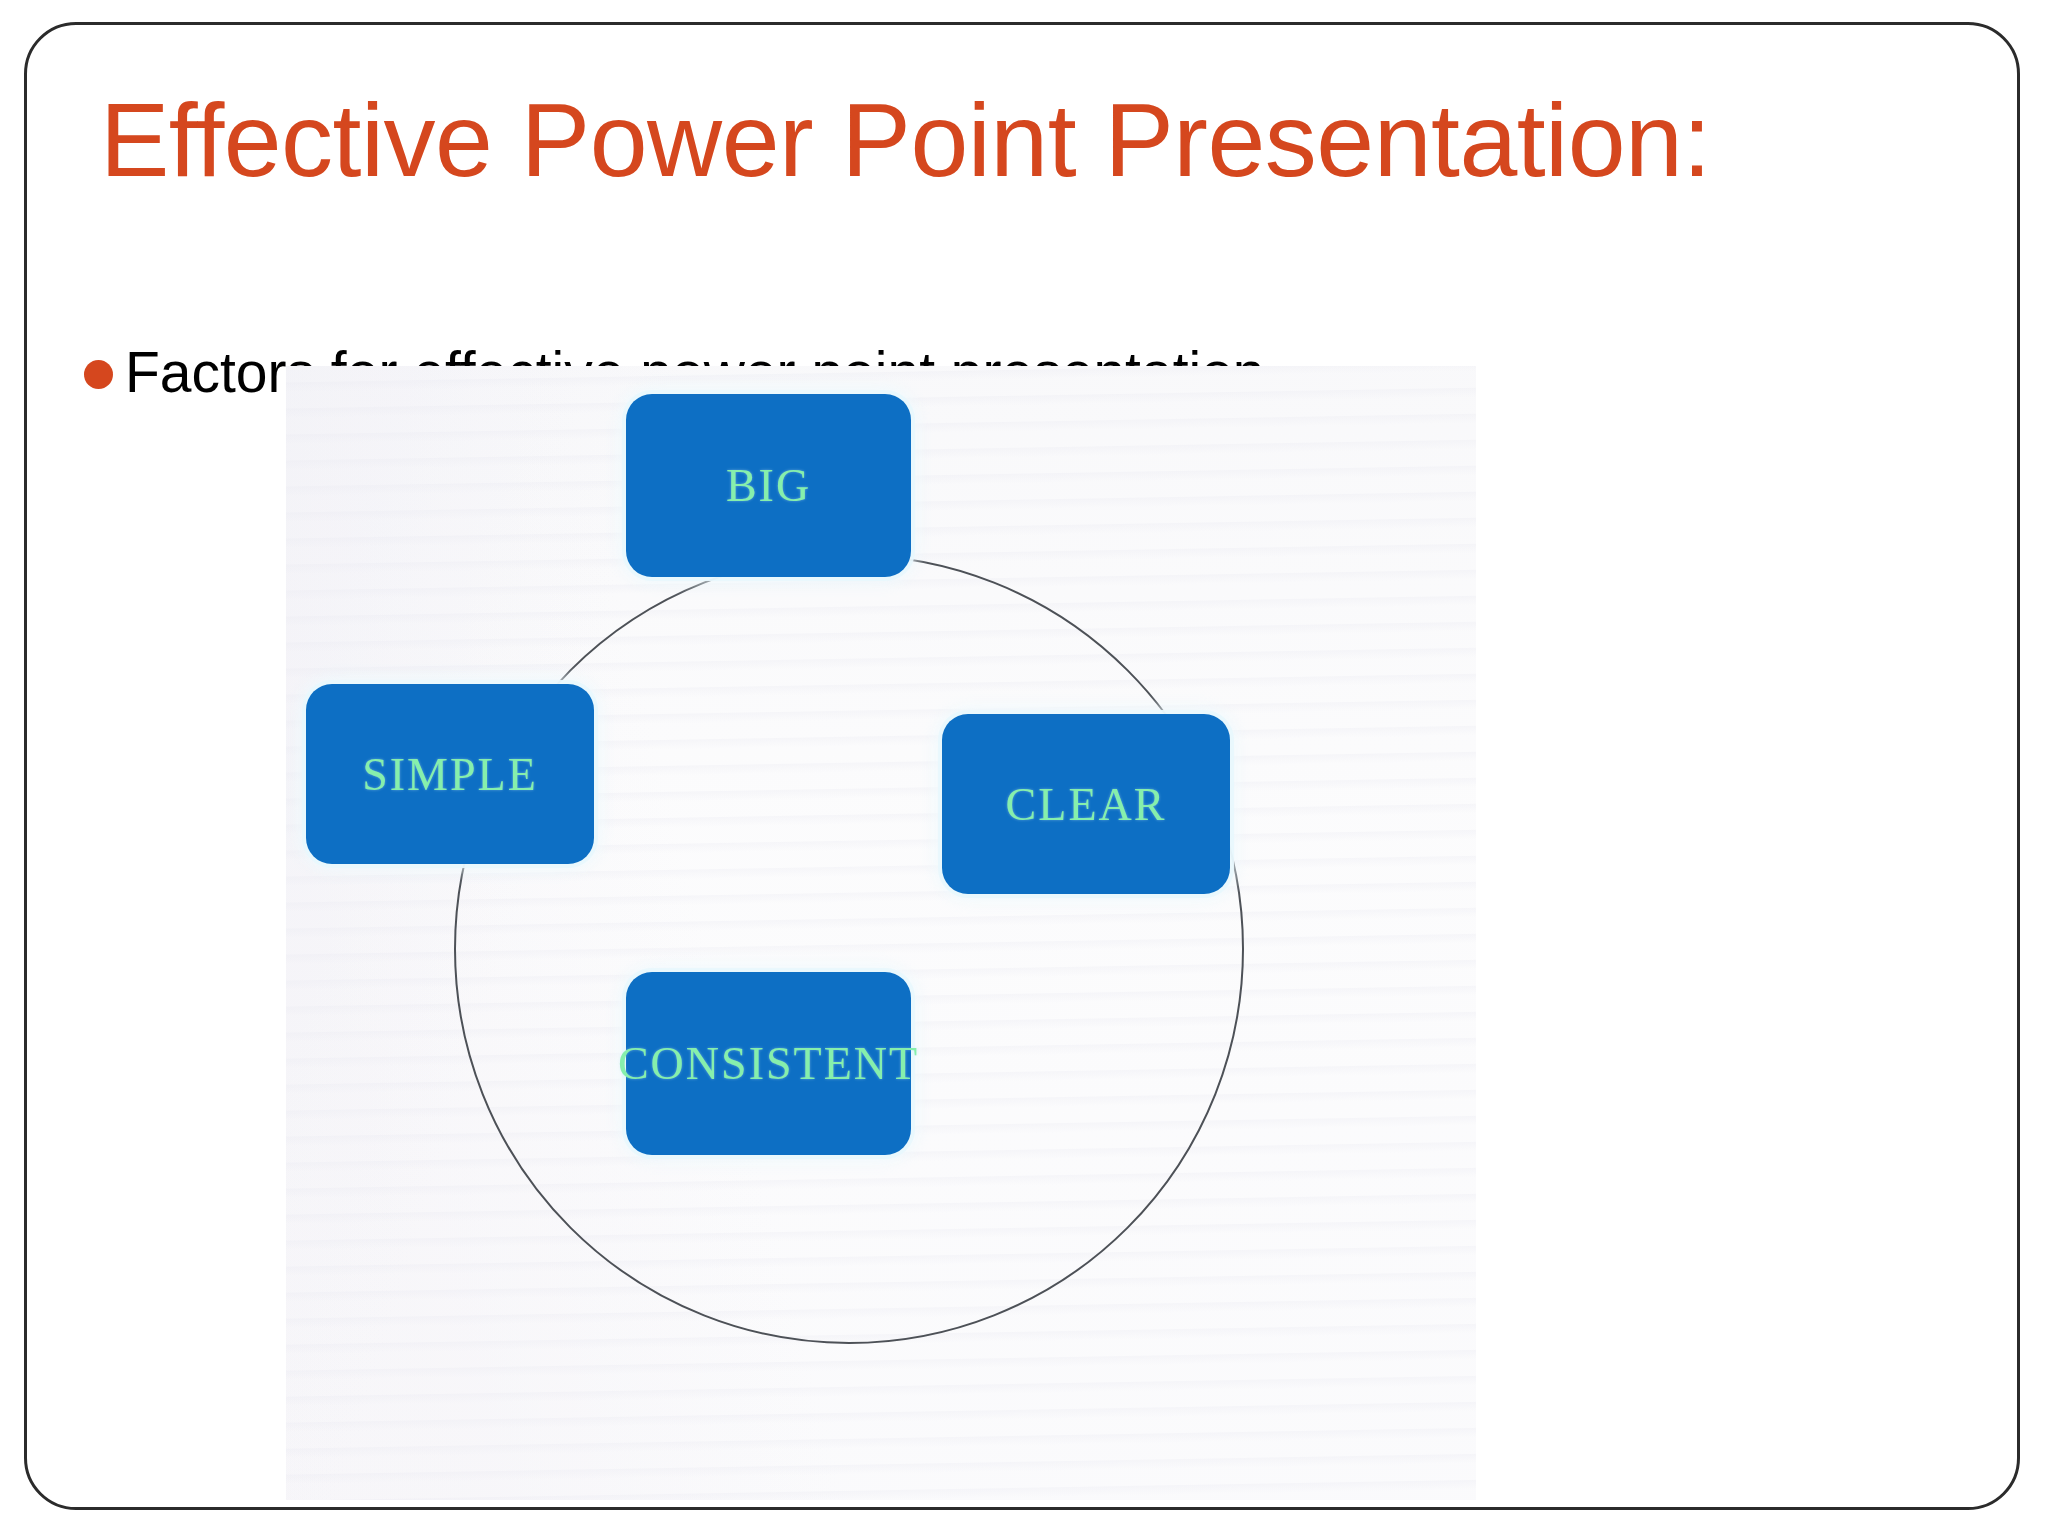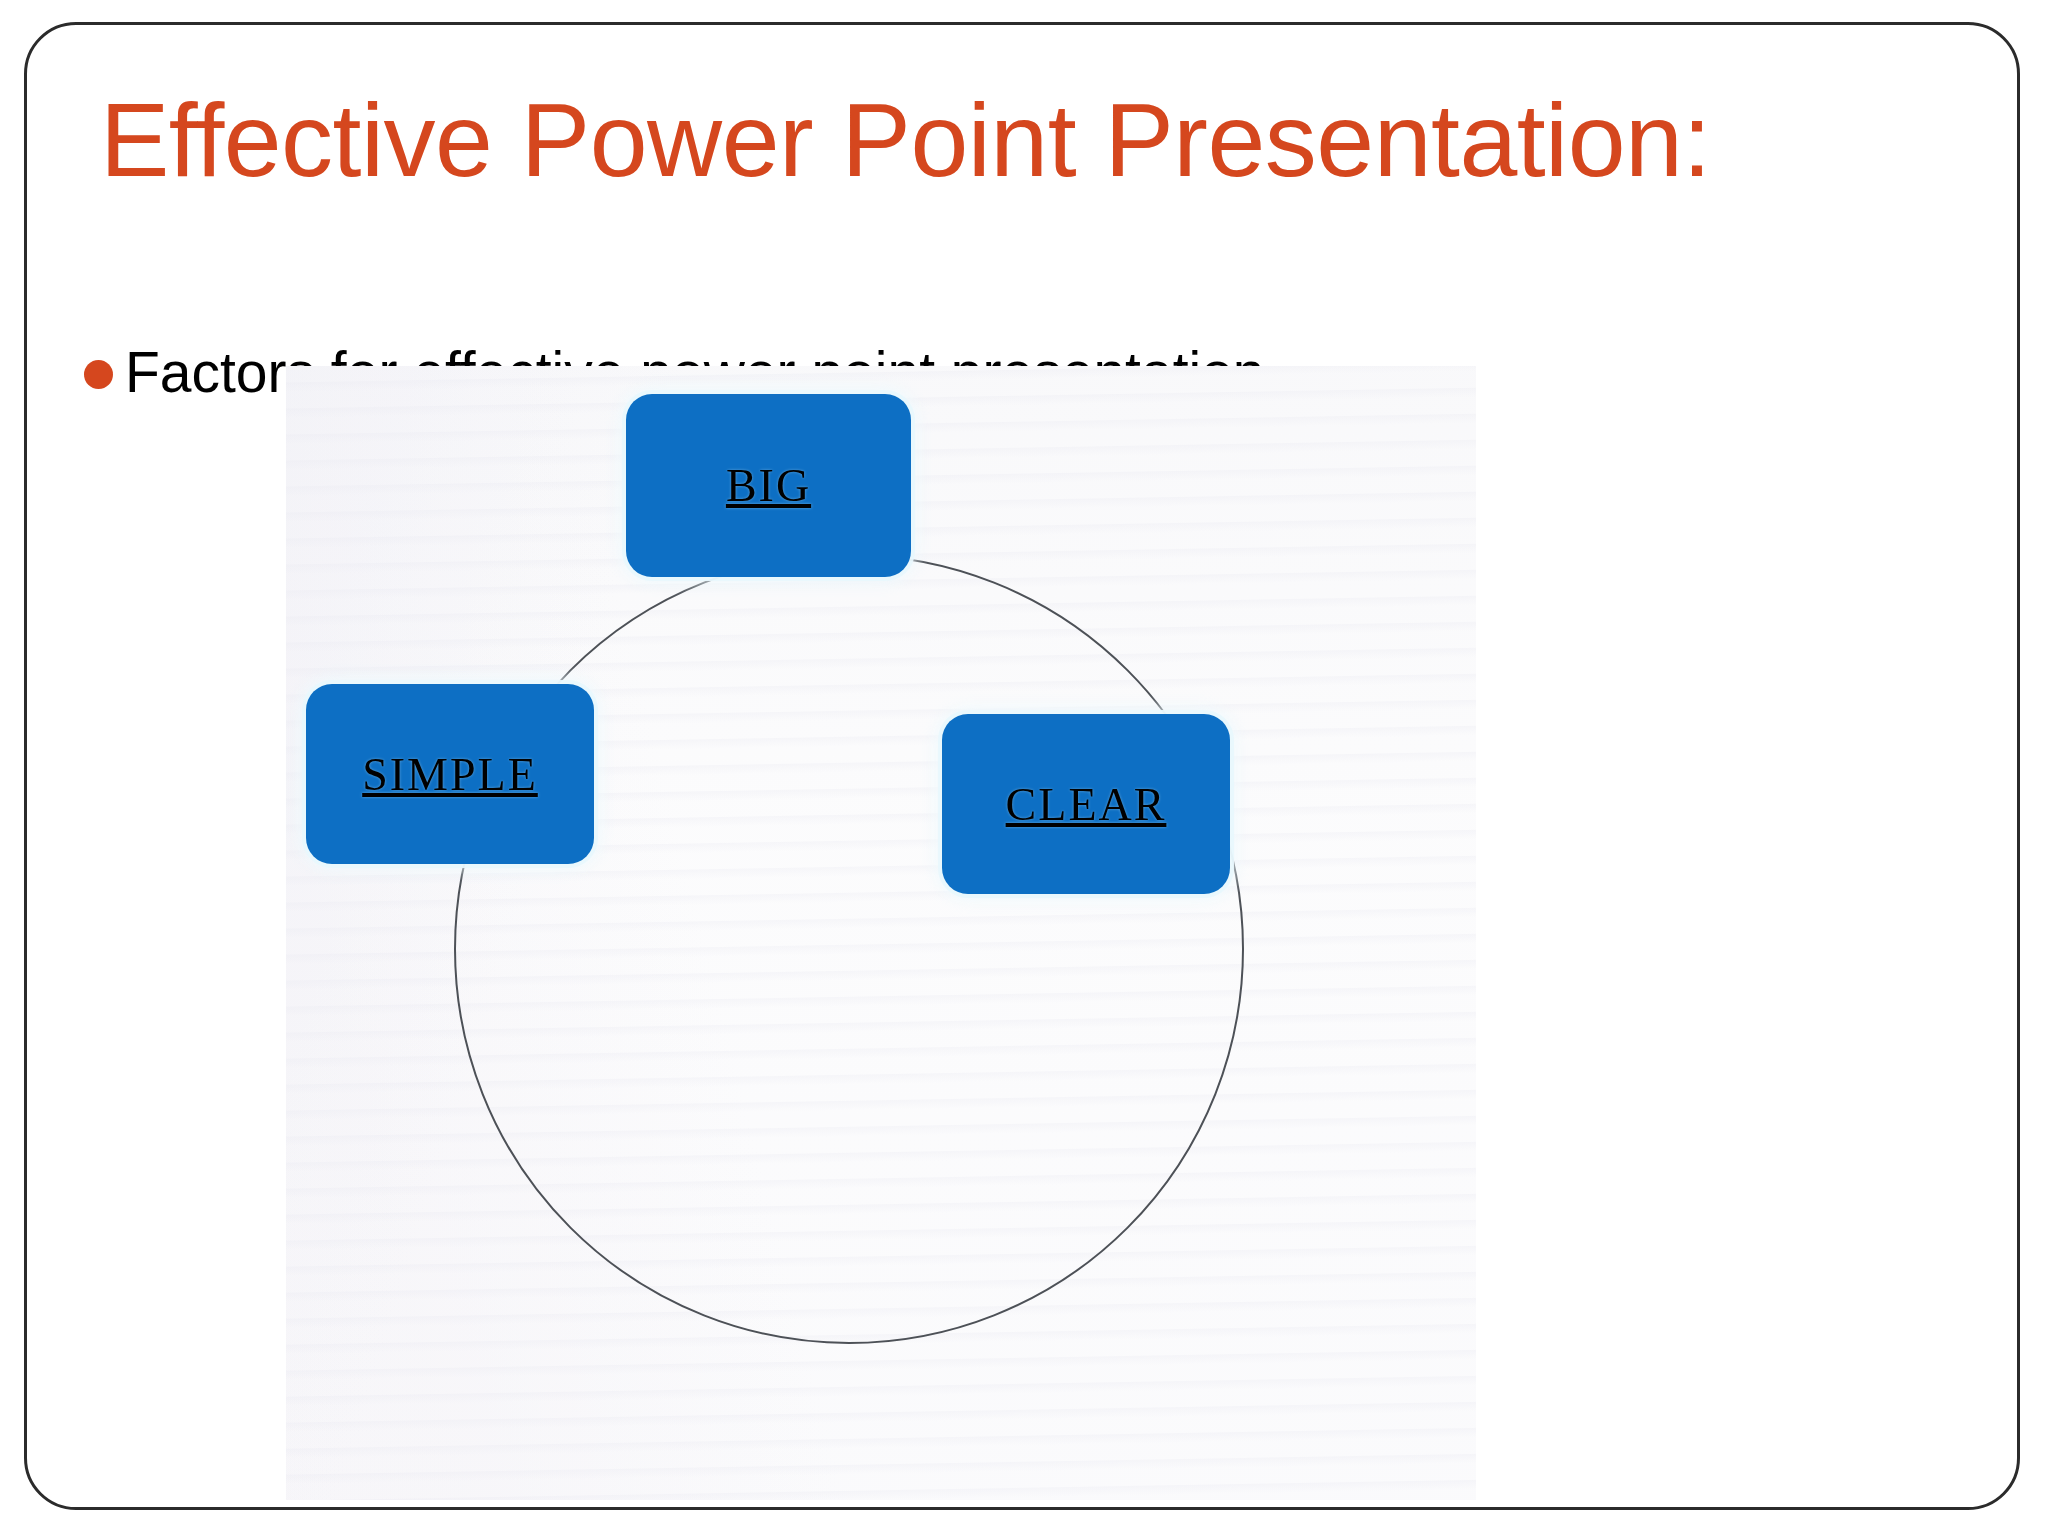--- a/index.html
+++ b/index.html
@@ -126,26 +126,25 @@
     display: flex;
     align-items: center;
     justify-content: center;
     box-shadow:
       0 0 0 4px rgba(232,247,253,0.92),
       0 0 14px 7px rgba(238,249,254,0.75);
   }
 
   .node-label {
     font-family: "Liberation Serif", serif;
-    color: #000000;
+    color: #86efac;
     font-weight: 400;
     letter-spacing: 2px;
     text-shadow: 0 0 3px rgba(200,234,249,0.45);
     white-space: nowrap;
-    text-decoration: underline;
   }
 
   #node-big {
     left: 340px;
     top: 28px;
     width: 285px;
     height: 183px;
   }
   #node-big .node-label { font-size: 46px; }
 
@@ -194,20 +193,23 @@
     <div id="diagram-circle"></div>
 
     <div class="node" id="node-big">
       <span class="node-label">BIG</span>
     </div>
 
     <div class="node" id="node-clear">
       <span class="node-label">CLEAR</span>
     </div>
 
+    <div class="node" id="node-consistent">
+      <span class="node-label">CONSISTENT</span>
+    </div>
 
     <div class="node" id="node-simple">
       <span class="node-label">SIMPLE</span>
     </div>
 
   </div>
 
 </div>
 
 </body></html>

